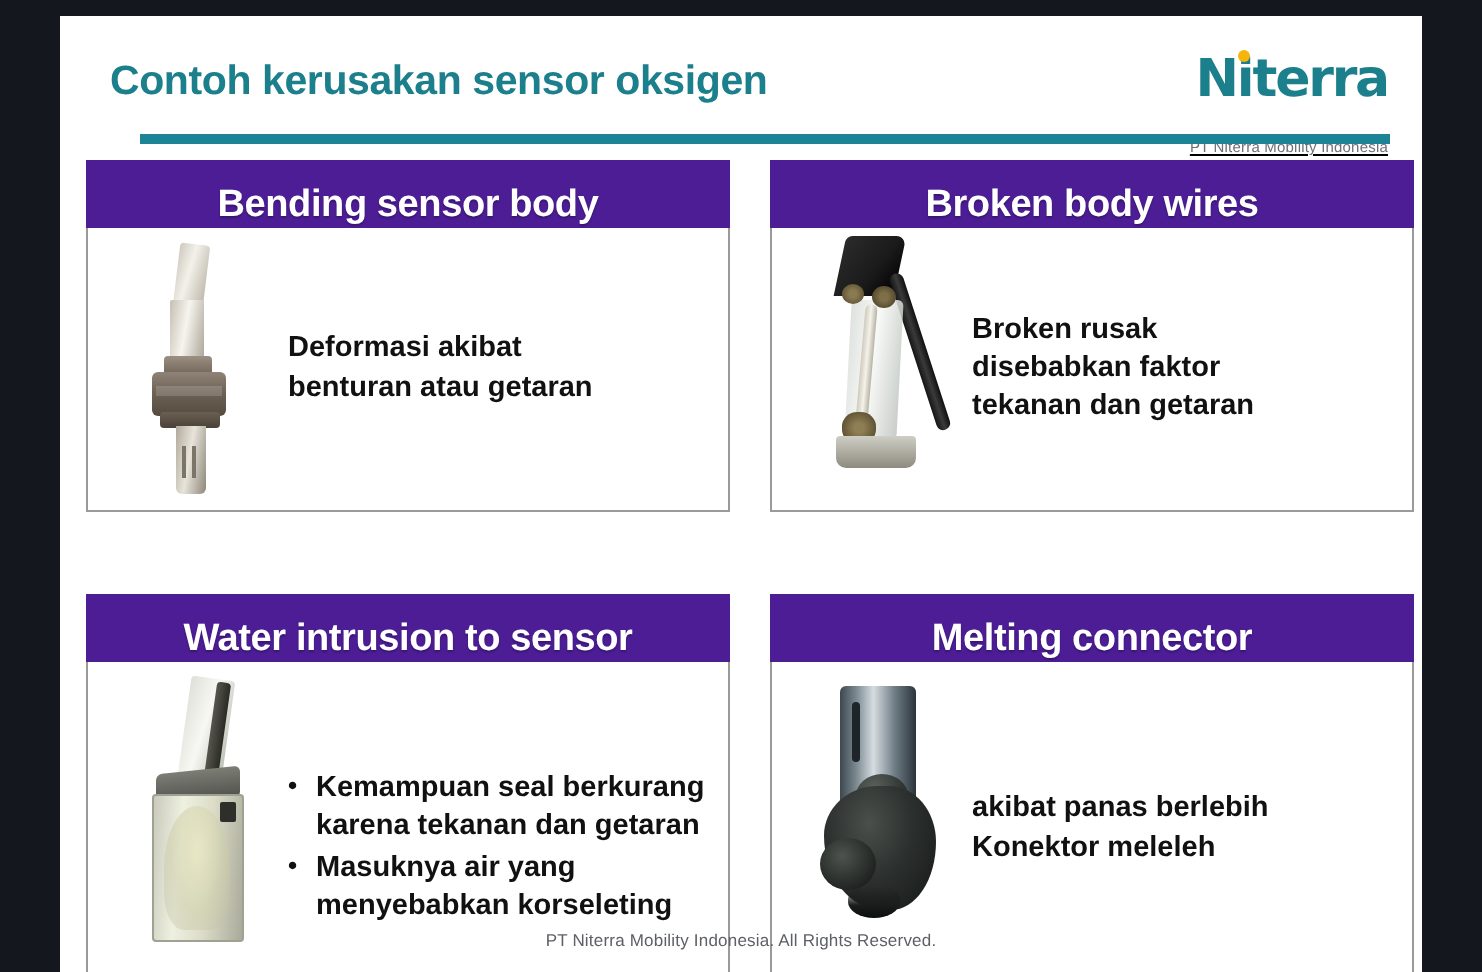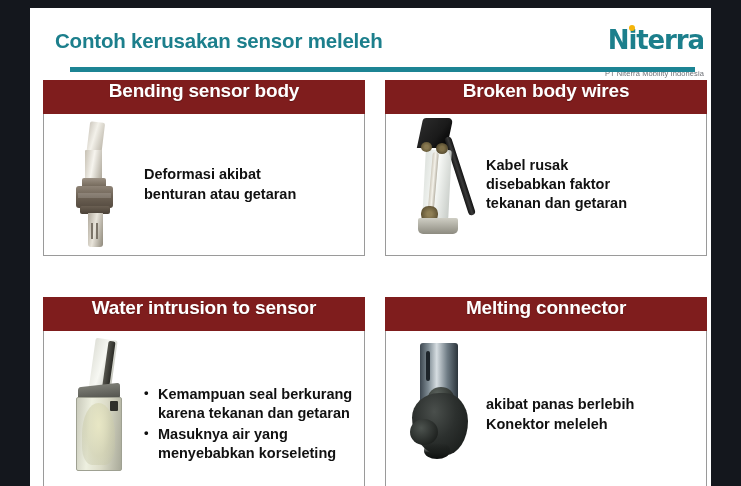--- a/index.html
+++ b/index.html
@@ -54,23 +54,24 @@
     left: 40px;
     top: 59px;
     width: 625px;
     height: 5px;
     background: #1c8494;
   }
 
   
   #logo-block {
     position: absolute;
-    right: 7px;
+    right: 17px;
     top: 19px;
     text-align: right;
+    text-decoration: underline;
   }
 
   #logo-wordmark {
     position: relative;
     display: inline-block;
     font-size: 26px;
     font-weight: bold;
     color: #1c7f8c;
     letter-spacing: -1.1px;
     line-height: 1;
@@ -100,23 +101,23 @@
     position: absolute;
     width: 322px;
   }
   #card-0 { left: 13px;  top: 72px; }
   #card-1 { left: 355px; top: 72px; }
   #card-2 { left: 13px;  top: 289px; }
   #card-3 { left: 355px; top: 289px; }
 
   .card-header {
     height: 34px;
-    background: #7f1d1d;
+    background: #4c1d95;
     display: flex;
-    align-items: flex-start;
+    align-items: flex-end;
     justify-content: center;
   }
 
   .card-header-label {
     color: #ffffff;
     font-size: 19px;
     font-weight: bold;
     letter-spacing: -0.2px;
     white-space: nowrap;
     text-shadow: 0 1px 1px rgba(0,0,0,0.25);
@@ -325,21 +326,21 @@
     letter-spacing: 0.1px;
   }
 </style>
 </head>
 <body>
 
 <div id="frame">
   <div id="slide">
 
     <div id="header">
-      <div id="slide-title">Contoh kerusakan sensor meleleh</div>
+      <div id="slide-title">Contoh kerusakan sensor oksigen</div>
 
       <div id="logo-block">
         <div id="logo-wordmark">
           <span>Niterra</span>
           <span id="logo-dot"></span>
         </div>
         <div id="logo-tagline">PT Niterra Mobility Indonesia</div>
       </div>
 
       <div id="title-rule"></div>
@@ -378,21 +379,21 @@
             <div class="cable"></div>
             <div class="glass"></div>
             <div class="inner-wire"></div>
             <div class="frayed-a"></div>
             <div class="frayed-b"></div>
             <div class="corrosion"></div>
             <div class="base"></div>
           </div>
         </div>
         <div class="card-text">
-          <div>Kabel rusak</div>
+          <div>Broken rusak</div>
           <div>disebabkan faktor</div>
           <div>tekanan dan getaran</div>
         </div>
       </div>
     </div>
 
     <div class="card" id="card-2">
       <div class="card-header">
         <span class="card-header-label">Water intrusion to sensor</span>
       </div>
@@ -431,15 +432,18 @@
             <div class="melt-tail"></div>
           </div>
         </div>
         <div class="card-text">
           <div>akibat panas berlebih</div>
           <div>Konektor meleleh</div>
         </div>
       </div>
     </div>
 
+    <div id="footer">
+      <span id="footer-text">PT Niterra Mobility Indonesia. All Rights Reserved.</span>
+    </div>
 
   </div>
 </div>
 
 </body></html>

